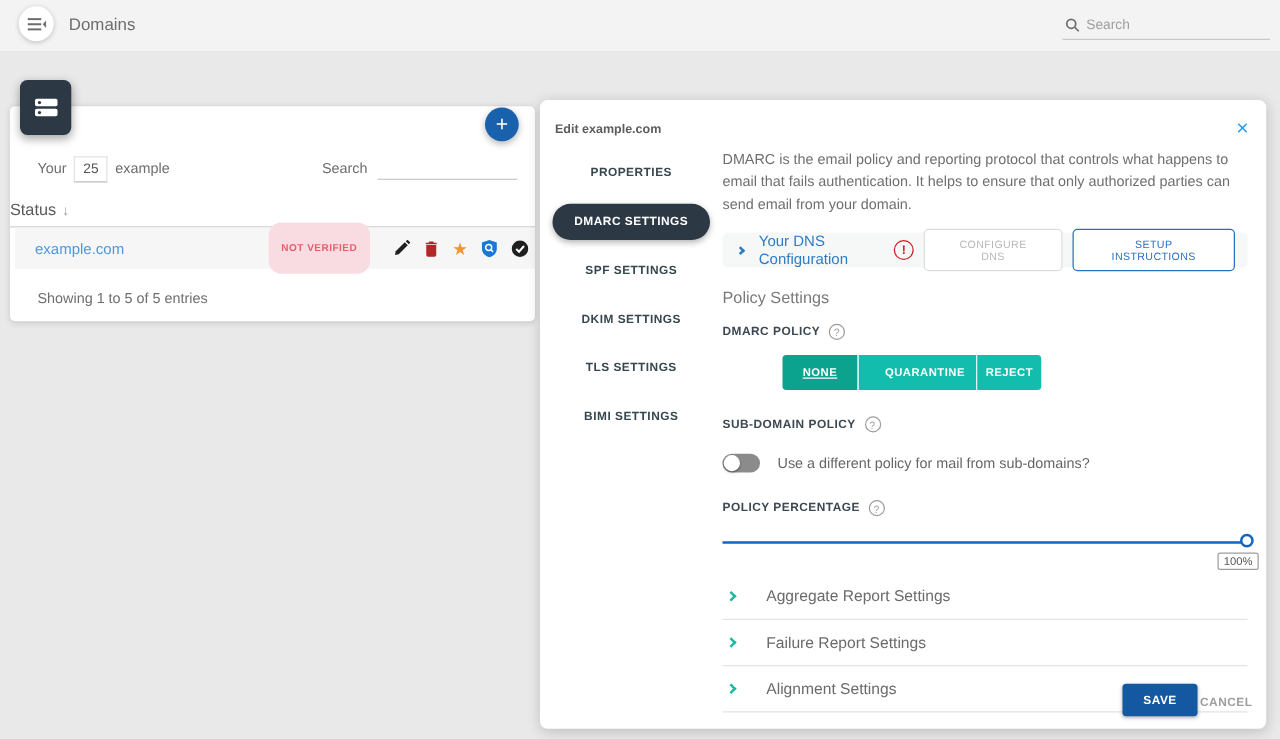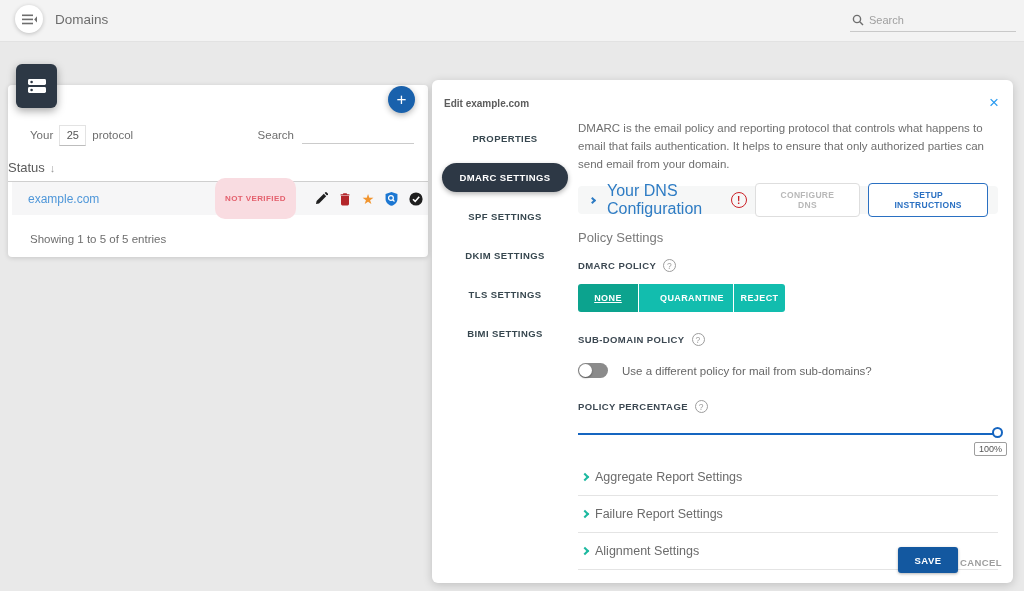--- a/index.html
+++ b/index.html
@@ -119,28 +119,28 @@
     background:#2d3845; color:#fff; border-radius:18px; padding:9px 17px;
     box-shadow:0 2px 5px rgba(0,0,0,.3);
   }
   .settings-content { flex:1; padding-right:20px; position:relative; }
   .desc { font-size:11.5px; color:#6f6f6f; line-height:1.55; margin:2px 0 13px; width:420px; }
 
   .dns-bar {
     background:#f6f7f7; border-radius:4px; height:28px;
     display:flex; align-items:center; padding:0 10px 0 12px; gap:8px;
   }
-  .dns-label { color:#2e7cc4; font-size:16px; margin-left:4px; cursor:pointer; }
+  .dns-label { color:#2e7cc4; font-size:12px; margin-left:4px; cursor:pointer; }
   .warn-icon {
     margin-left:auto; width:16px; height:16px; border:1.5px solid #cc2127;
     border-radius:50%; color:#cc2127; font-size:10px; font-weight:bold;
     display:flex; align-items:center; justify-content:center; flex:none;
   }
   .btn-outline {
-    background:#fff; border-radius:4px; font-size:8.5px; font-weight:bold;
+    background:#fff; border-radius:4px; font-size:8.5px; font-weight:normal;
     letter-spacing:.3px; padding:6px 25px; cursor:pointer;
     font-family:"Liberation Sans", sans-serif;
   }
   .btn-disabled { border:1px solid #dedede; color:#b8b8b8; }
   .btn-blue { border:1px solid #2a70c2; color:#2a70c2; }
 
   .section-title { font-size:13px; color:#7a7a7a; margin:16px 0 14px; }
   .field-label {
     font-size:9.5px; font-weight:bold; letter-spacing:.4px; color:#3c4852;
     display:flex; align-items:center; gap:7px; margin-bottom:12px;
@@ -153,21 +153,21 @@
 
   .segmented { display:flex; margin-bottom:21px; }
   .segment {
     border:none; color:#fff; font-size:9px; font-weight:bold; letter-spacing:.4px;
     height:28px; background:#12bdae; cursor:pointer; border-left:1px solid #fff;
     font-family:"Liberation Sans", sans-serif;
   }
   .segment:first-child { border-left:none; border-radius:3px 0 0 3px; }
   .segment:last-child { border-radius:0 3px 3px 0; }
   .segment.selected { background:#0ca38e; text-decoration:underline; }
-  .seg-none { width:60px; } .seg-quarantine { width:95px;padding-left:12px; } .seg-reject { width:52px; }
+  .seg-none { width:60px;margin-left:48px; } .seg-quarantine { width:95px;padding-left:12px; } .seg-reject { width:52px; }
 
   .toggle-row { display:flex; align-items:center; gap:14px; margin:17px 0 22px; }
   .switch {
     width:30px; height:15px; background:#8b8b8b; border-radius:8px;
     position:relative; cursor:pointer; flex:none;
   }
   .switch .knob {
     position:absolute; left:1px; top:1px; width:13px; height:13px;
     background:#fff; border-radius:50%; box-shadow:0 1px 2px rgba(0,0,0,.4);
   }
@@ -180,21 +180,21 @@
     background:#fff; border:2px solid #1565c0; border-radius:50%; cursor:pointer;
   }
   .slider-tip {
     position:absolute; right:-9px; top:15px; background:#fff;
     border:1px solid #9e9e9e; border-radius:2px; padding:1px 4px;
     font-size:9px; color:#555;
   }
 
   .collapse-list { margin-top:18px; }
   .collapse-row {
-    height:37px; display:flex; align-items:center; gap:7px;
+    height:37px; display:flex; align-items:center; gap:25px;
     border-bottom:1px solid #e4e4e4; padding-left:4px; cursor:pointer;
   }
   .collapse-row span.lbl { font-size:12.5px; color:#6b6b6b; }
   .chev {
     width:6px; height:6px; border-right:2px solid #1db9a0; border-top:2px solid #1db9a0;
     transform:rotate(45deg); flex:none;
   }
   .chev.blue { border-color:#2e7cc4; width:5px; height:5px; }
 
   .modal-footer { position:absolute; right:0; bottom:10px; left:0; height:28px; }
@@ -244,21 +244,21 @@
       <rect x="1" y="11" width="18" height="6" rx="1.4" fill="#fff"></rect>
       <circle cx="4.6" cy="14" r="1.3" fill="#2d3845"></circle>
     </svg>
   </span>
 </div>
 
 <div class="domains-card">
   <div class="card-controls">
     <span>Your</span>
     <span class="entries-select">25</span>
-    <span>protocol</span>
+    <span>example</span>
     <div class="card-search">
       <span>Search</span>
       <input style="">
     </div>
   </div>
 
   <div class="table-head">
     <div class="col-status">
       <span>Status</span><span class="sort-arrow">↓</span>
     </div>

